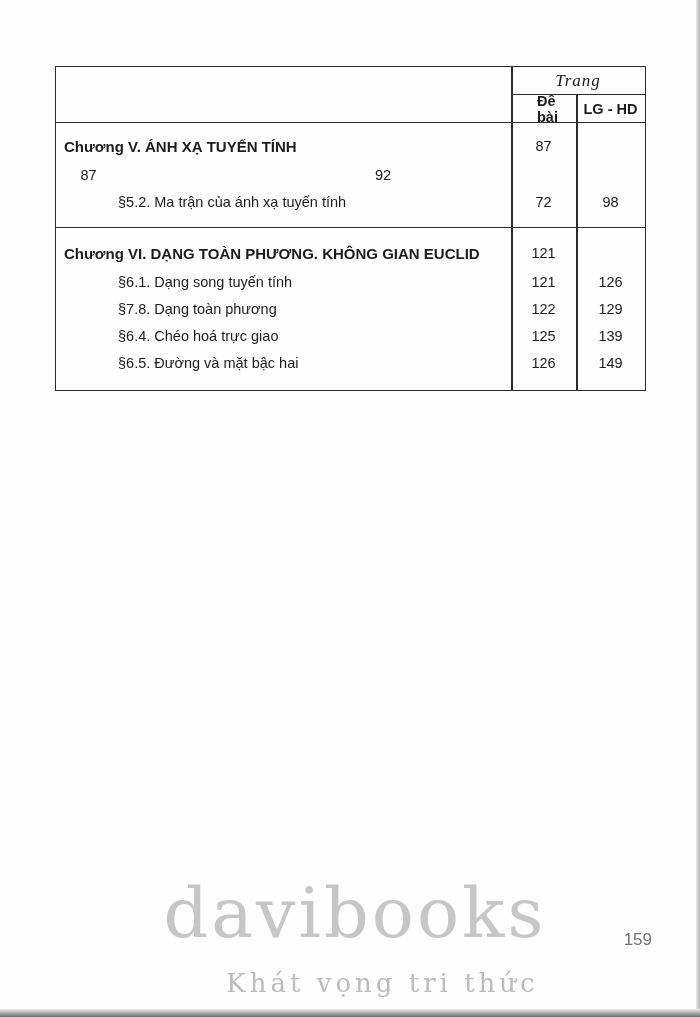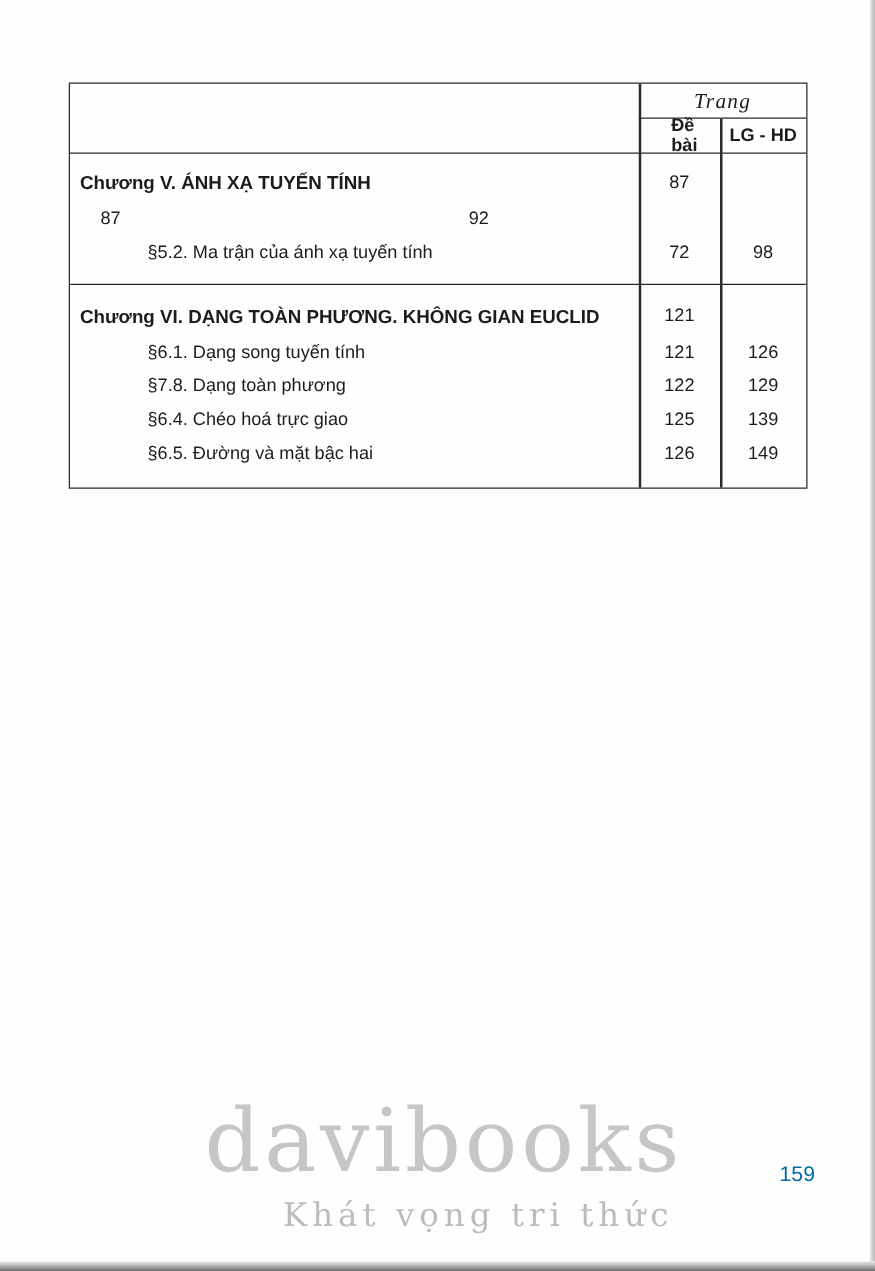--- a/index.html
+++ b/index.html
@@ -61,24 +61,24 @@
 
   
   .watermark { position:absolute; left:130px; top:878px; width:450px; text-align:center; }
   .wm-logo {
     font-family:"DejaVu Serif","Liberation Serif",serif;
     font-size:70px; line-height:1; letter-spacing:3px; color:#c6c6c6;
   }
   .wm-tagline {
     font-family:"DejaVu Serif","Liberation Serif",serif;
     font-size:26px; letter-spacing:4px; color:#bcbcbc;
-    margin-top:10px; padding-left:55px;
+    margin-top:20px; padding-left:55px;
   }
 
-  .page-number { position:absolute; right:48px; top:930px; font-size:17px; color:#0369a1; }
+  .page-number { position:absolute; right:48px; top:930px; font-size:17px; color:#737373; }
 </style>
 </head>
 <body>
 
 <div class="page">
 
   <div class="toc-table">
     <div class="vline vline1"></div>
     <div class="vline vline2"></div>
 

